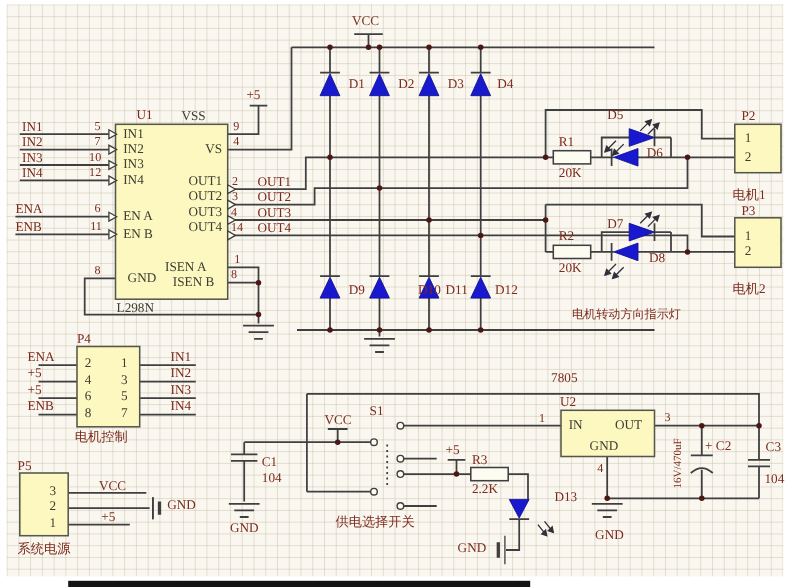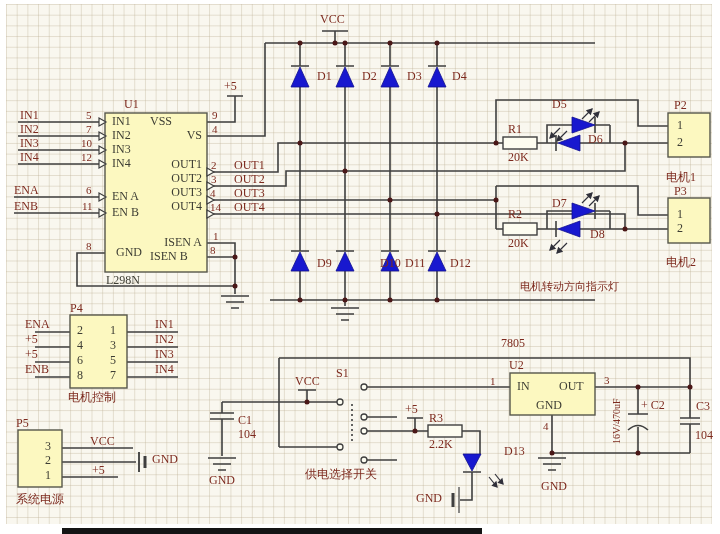--- a/index.html
+++ b/index.html
@@ -203,28 +203,28 @@
 <div class="lbl chip" style="left:106px;top:274px">L298N</div>
 
 <div class="lbl chip" style="left:112px;top:115px">IN1</div>
 <div class="lbl chip" style="left:112px;top:129px">IN2</div>
 <div class="lbl chip" style="left:112px;top:143px">IN3</div>
 <div class="lbl chip" style="left:112px;top:157px">IN4</div>
 <div class="lbl chip" style="left:112px;top:190px">EN A</div>
 <div class="lbl chip" style="left:112px;top:206px">EN B</div>
 <div class="lbl chip" style="left:116px;top:246px">GND</div>
 
-<div class="lbl chip" style="left:150px;top:115px;width:52px;text-align:left">VSS</div>
+<div class="lbl chip" style="left:150px;top:99px;width:52px;text-align:center">VSS</div>
 <div class="lbl chip" style="left:150px;top:129px;width:52px;text-align:right">VS</div>
 <div class="lbl chip" style="left:150px;top:158px;width:52px;text-align:right">OUT1</div>
 <div class="lbl chip" style="left:150px;top:172px;width:52px;text-align:right">OUT2</div>
 <div class="lbl chip" style="left:150px;top:186px;width:52px;text-align:right">OUT3</div>
 <div class="lbl chip" style="left:150px;top:200px;width:52px;text-align:right">OUT4</div>
-<div class="lbl chip" style="left:150px;top:236px;width:52px;text-align:right">ISEN A</div>
-<div class="lbl chip" style="left:150px;top:250px;width:52px;text-align:left">ISEN B</div>
+<div class="lbl chip" style="left:150px;top:236px;width:52px;">ISEN A</div>
+<div class="lbl chip" style="left:150px;top:250px;width:52px;text-align:center">ISEN B</div>
 
 <div class="lbl sm" style="left:86px;top:109px">5</div>
 <div class="lbl sm" style="left:86px;top:123px">7</div>
 <div class="lbl sm" style="left:81px;top:137px">10</div>
 <div class="lbl sm" style="left:81px;top:151px">12</div>
 <div class="lbl sm" style="left:86px;top:184px">6</div>
 <div class="lbl sm" style="left:82px;top:200px">11</div>
 <div class="lbl sm" style="left:86px;top:240px">8</div>
 <div class="lbl sm" style="left:212px;top:109px">9</div>
 <div class="lbl sm" style="left:212px;top:123px">4</div>

